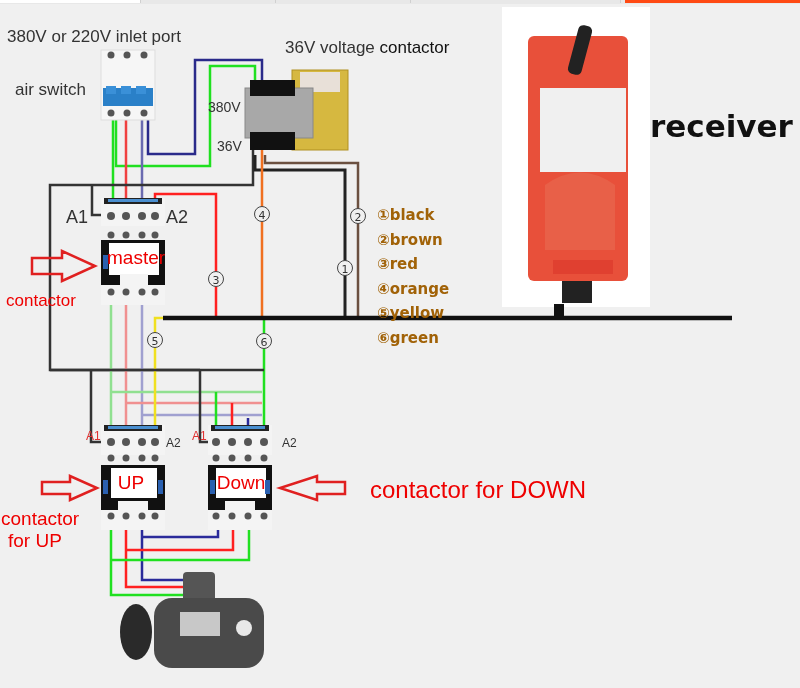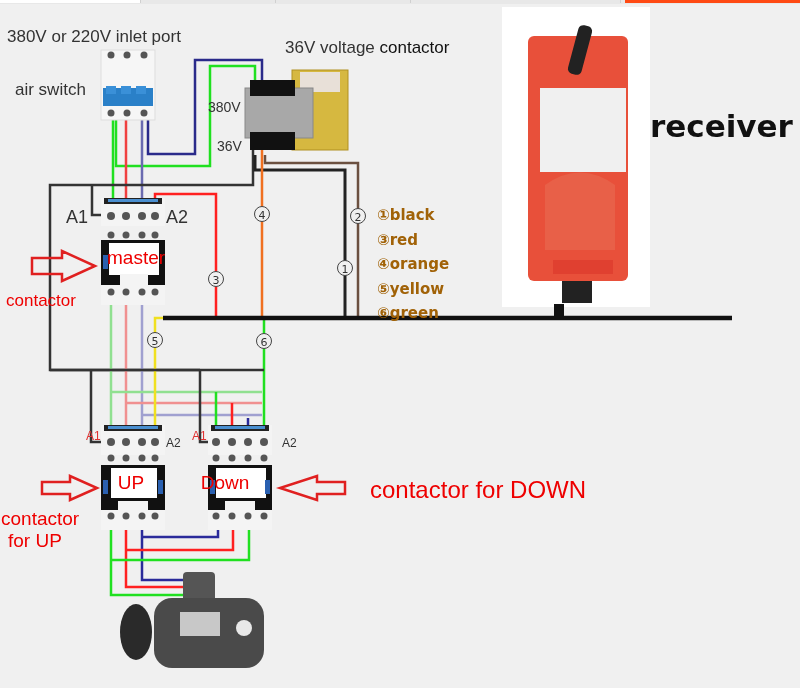--- a/index.html
+++ b/index.html
@@ -218,37 +218,38 @@
 <div class="txt lbl-gray" style="left:15px;top:80px;">air switch</div>
 <div class="txt" style="left:285px;top:38px;font-size:17px;">
   <span style="color:#333;">36V voltage</span>
   <span style="color:#111;">contactor</span>
 </div>
 <div class="txt" style="left:208px;top:87px;font-size:14px;color:#333;margin-top:12px;">380V</div>
 <div class="txt" style="left:217px;top:138px;font-size:14px;color:#333;">36V</div>
 
 <div class="legend">
   <div><span>①</span><span>black</span></div>
+  <div><span>②</span><span>brown</span></div>
   <div><span>③</span><span>red</span></div>
   <div><span>④</span><span>orange</span></div>
   <div><span>⑤</span><span>yellow</span></div>
   <div><span>⑥</span><span>green</span></div>
 </div>
 
 <div class="receiver-title">receiver</div>
 
 <div class="txt" style="left:66px;top:207px;font-size:18px;color:#333;">A1</div>
 <div class="txt" style="left:166px;top:207px;font-size:18px;color:#333;">A2</div>
 <div class="cbox-label" style="left:107px;top:247px;width:54px;">master</div>
 <div class="txt lbl-red" style="left:6px;top:291px;">contactor</div>
 
 <div class="txt" style="left:86px;top:429px;font-size:12px;color:#e03030;">A1</div>
 <div class="txt" style="left:166px;top:436px;font-size:12px;color:#333;">A2</div>
 <div class="txt" style="left:192px;top:429px;font-size:12px;color:#e03030;">A1</div>
 <div class="txt" style="left:282px;top:436px;font-size:12px;color:#333;">A2</div>
 
 <div class="cbox-label" style="left:111px;top:472px;width:40px;">UP</div>
-<div class="cbox-label" style="left:200px;top:472px;width:50px;">Down</div>
+<div class="cbox-label" style="left:216px;top:472px;width:50px;">Down</div>
 
 <div class="txt lbl-red" style="left:1px;top:508px;font-size:19px;">contactor</div>
 <div class="txt lbl-red" style="left:8px;top:530px;font-size:19px;">for UP</div>
 
 <div class="down-label">contactor for DOWN</div>
 
 </body></html>

